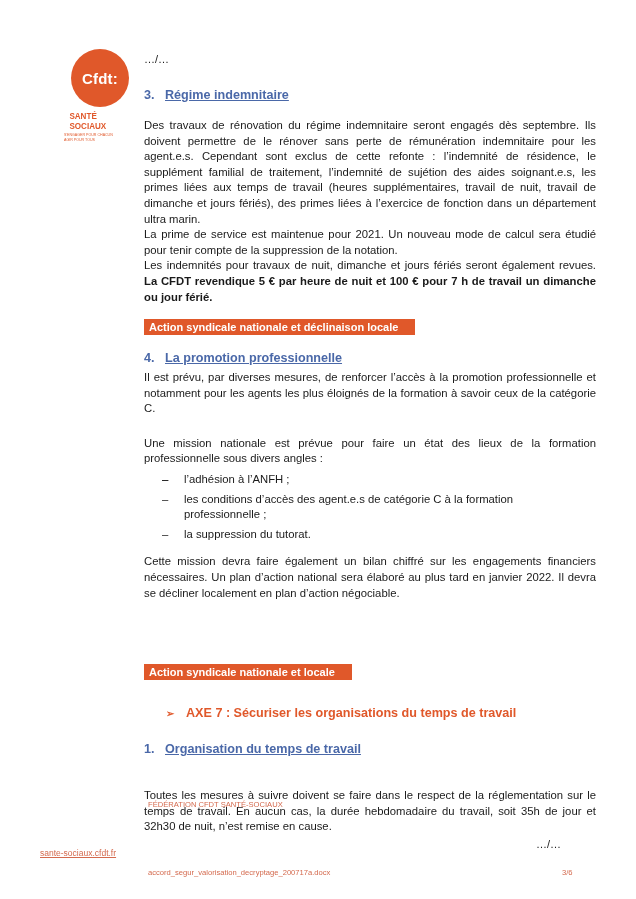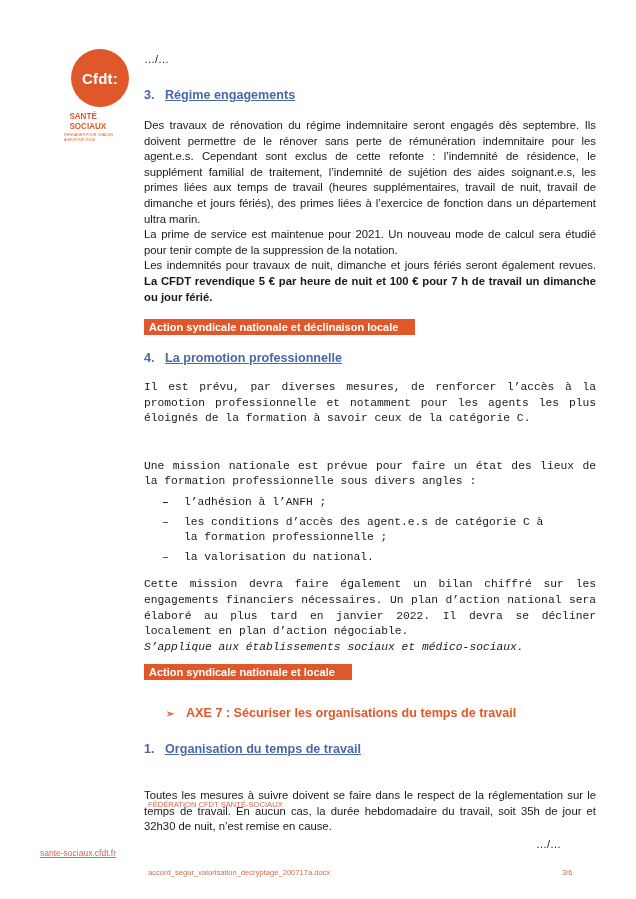--- a/index.html
+++ b/index.html
@@ -55,46 +55,45 @@
   </div>
   <div class="logo-tag">
     <div>S'ENGAGER POUR CHACUN</div>
     <div>AGIR POUR TOUS</div>
   </div>
 </div>
 
 <div class="cont-mark">…/…</div>
 
 <div class="h-num" style="top:88px;">
-  <span class="num">3.</span><span class="title">Régime engagements</span>
+  <span class="num">3.</span><span class="title">Régime indemnitaire</span>
 </div>
 
 <div class="content" style="top:118px;">
   <p class="body">Des travaux de rénovation du régime indemnitaire seront engagés dès septembre. Ils doivent permettre de le rénover sans perte de rémunération indemnitaire pour les agent.e.s. Cependant sont exclus de cette refonte : l’indemnité de résidence, le supplément familial de traitement, l’indemnité de sujétion des aides soignant.e.s, les primes liées aux temps de travail (heures supplémentaires, travail de nuit, travail de dimanche et jours fériés), des primes liées à l’exercice de fonction dans un département ultra marin.</p>
   <p class="body">La prime de service est maintenue pour 2021. Un nouveau mode de calcul sera étudié pour tenir compte de la suppression de la notation.</p>
   <p class="body"><span>Les indemnités pour travaux de nuit, dimanche et jours fériés seront également revues. </span><span class="bold">La CFDT revendique 5 € par heure de nuit et 100 € pour 7 h de travail un dimanche ou jour férié.</span></p>
 </div>
 
 <div class="tag" style="top:319px;">Action syndicale nationale et déclinaison locale</div>
 
 <div class="h-num" style="top:351px;">
   <span class="num">4.</span><span class="title">La promotion professionnelle</span>
 </div>
 
-<div class="content" style="top:380px;font-family:Liberation Mono, monospace;">
+<div class="content" style="top:370px;">
   <p class="body">Il est prévu, par diverses mesures, de renforcer l’accès à la promotion professionnelle et notamment pour les agents les plus éloignés de la formation à savoir ceux de la catégorie C.</p>
-  <p class="body" style="margin-top:32px;">Une mission nationale est prévue pour faire un état des lieux de la formation professionnelle sous divers angles :</p>
+  <p class="body" style="margin-top:19px;">Une mission nationale est prévue pour faire un état des lieux de la formation professionnelle sous divers angles :</p>
   <ul class="dash" style="margin-top:4px;">
     <li><span class="d">–</span></li>
     <li><span class="d">–</span><span>l’adhésion à l’ANFH ;</span></li>
     <li style="padding-right:40px;"><span class="d">–</span><span>les conditions d’accès des agent.e.s de catégorie C à la formation professionnelle ;</span></li>
-    <li><span class="d">–</span><span>la valorisation du national.</span></li>
+    <li><span class="d">–</span><span>la suppression du tutorat.</span></li>
   </ul>
   <p class="body" style="margin-top:12px;">Cette mission devra faire également un bilan chiffré sur les engagements financiers nécessaires. Un plan d’action national sera élaboré au plus tard en janvier 2022. Il devra se décliner localement en plan d’action négociable.</p>
-  <p class="body italic">S’applique aux établissements sociaux et médico-sociaux.</p>
 </div>
 
 <div class="tag" style="top:664px;">Action syndicale nationale et locale</div>
 
 <div class="axe">
   <span class="arrow">➢</span><span>AXE 7 : Sécuriser les organisations du temps de travail</span>
 </div>
 
 <div class="h-num" style="top:742px;">
   <span class="num">1.</span><span class="title">Organisation du temps de travail</span>

